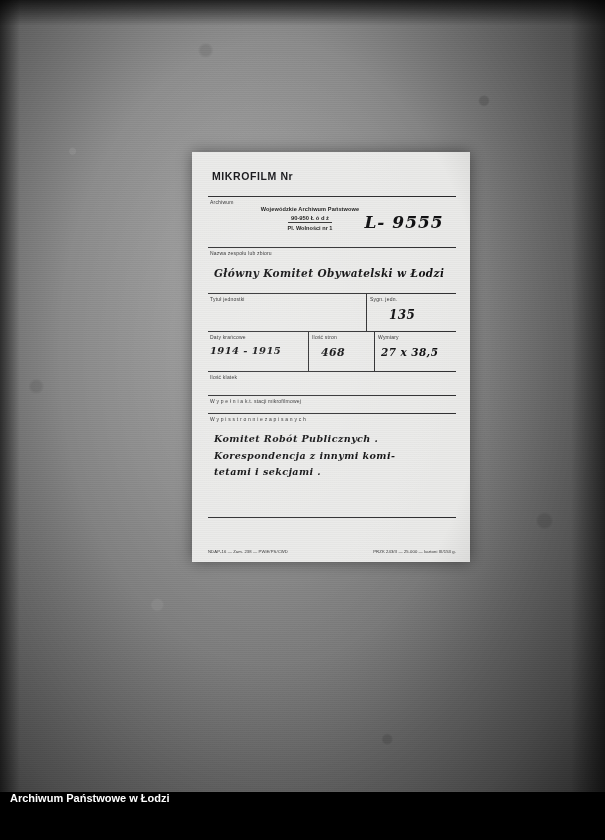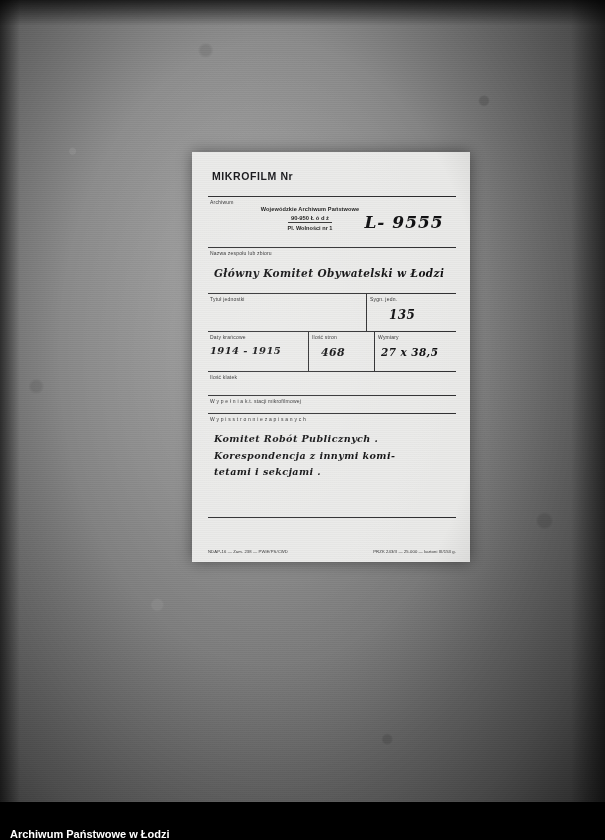--- a/index.html
+++ b/index.html
@@ -185,24 +185,24 @@
   .card {
     filter: blur(0.25px) contrast(1.02);
   }
 
   
   .bottombar {
     position: absolute;
     left: 0;
     bottom: 0;
     width: 605px;
-    height: 38px;
+    height: 48px;
     background: #000;
     display: flex;
-    align-items: flex-end;
+    align-items: flex-start;
   }
   .bottombar .cap {
     color: #ffffff;
     font-size: 11px;
     font-weight: bold;
     margin-left: 10px;
     font-family: "Liberation Sans", sans-serif;
   }
   .scan-noise {
     position:absolute; inset:0;

